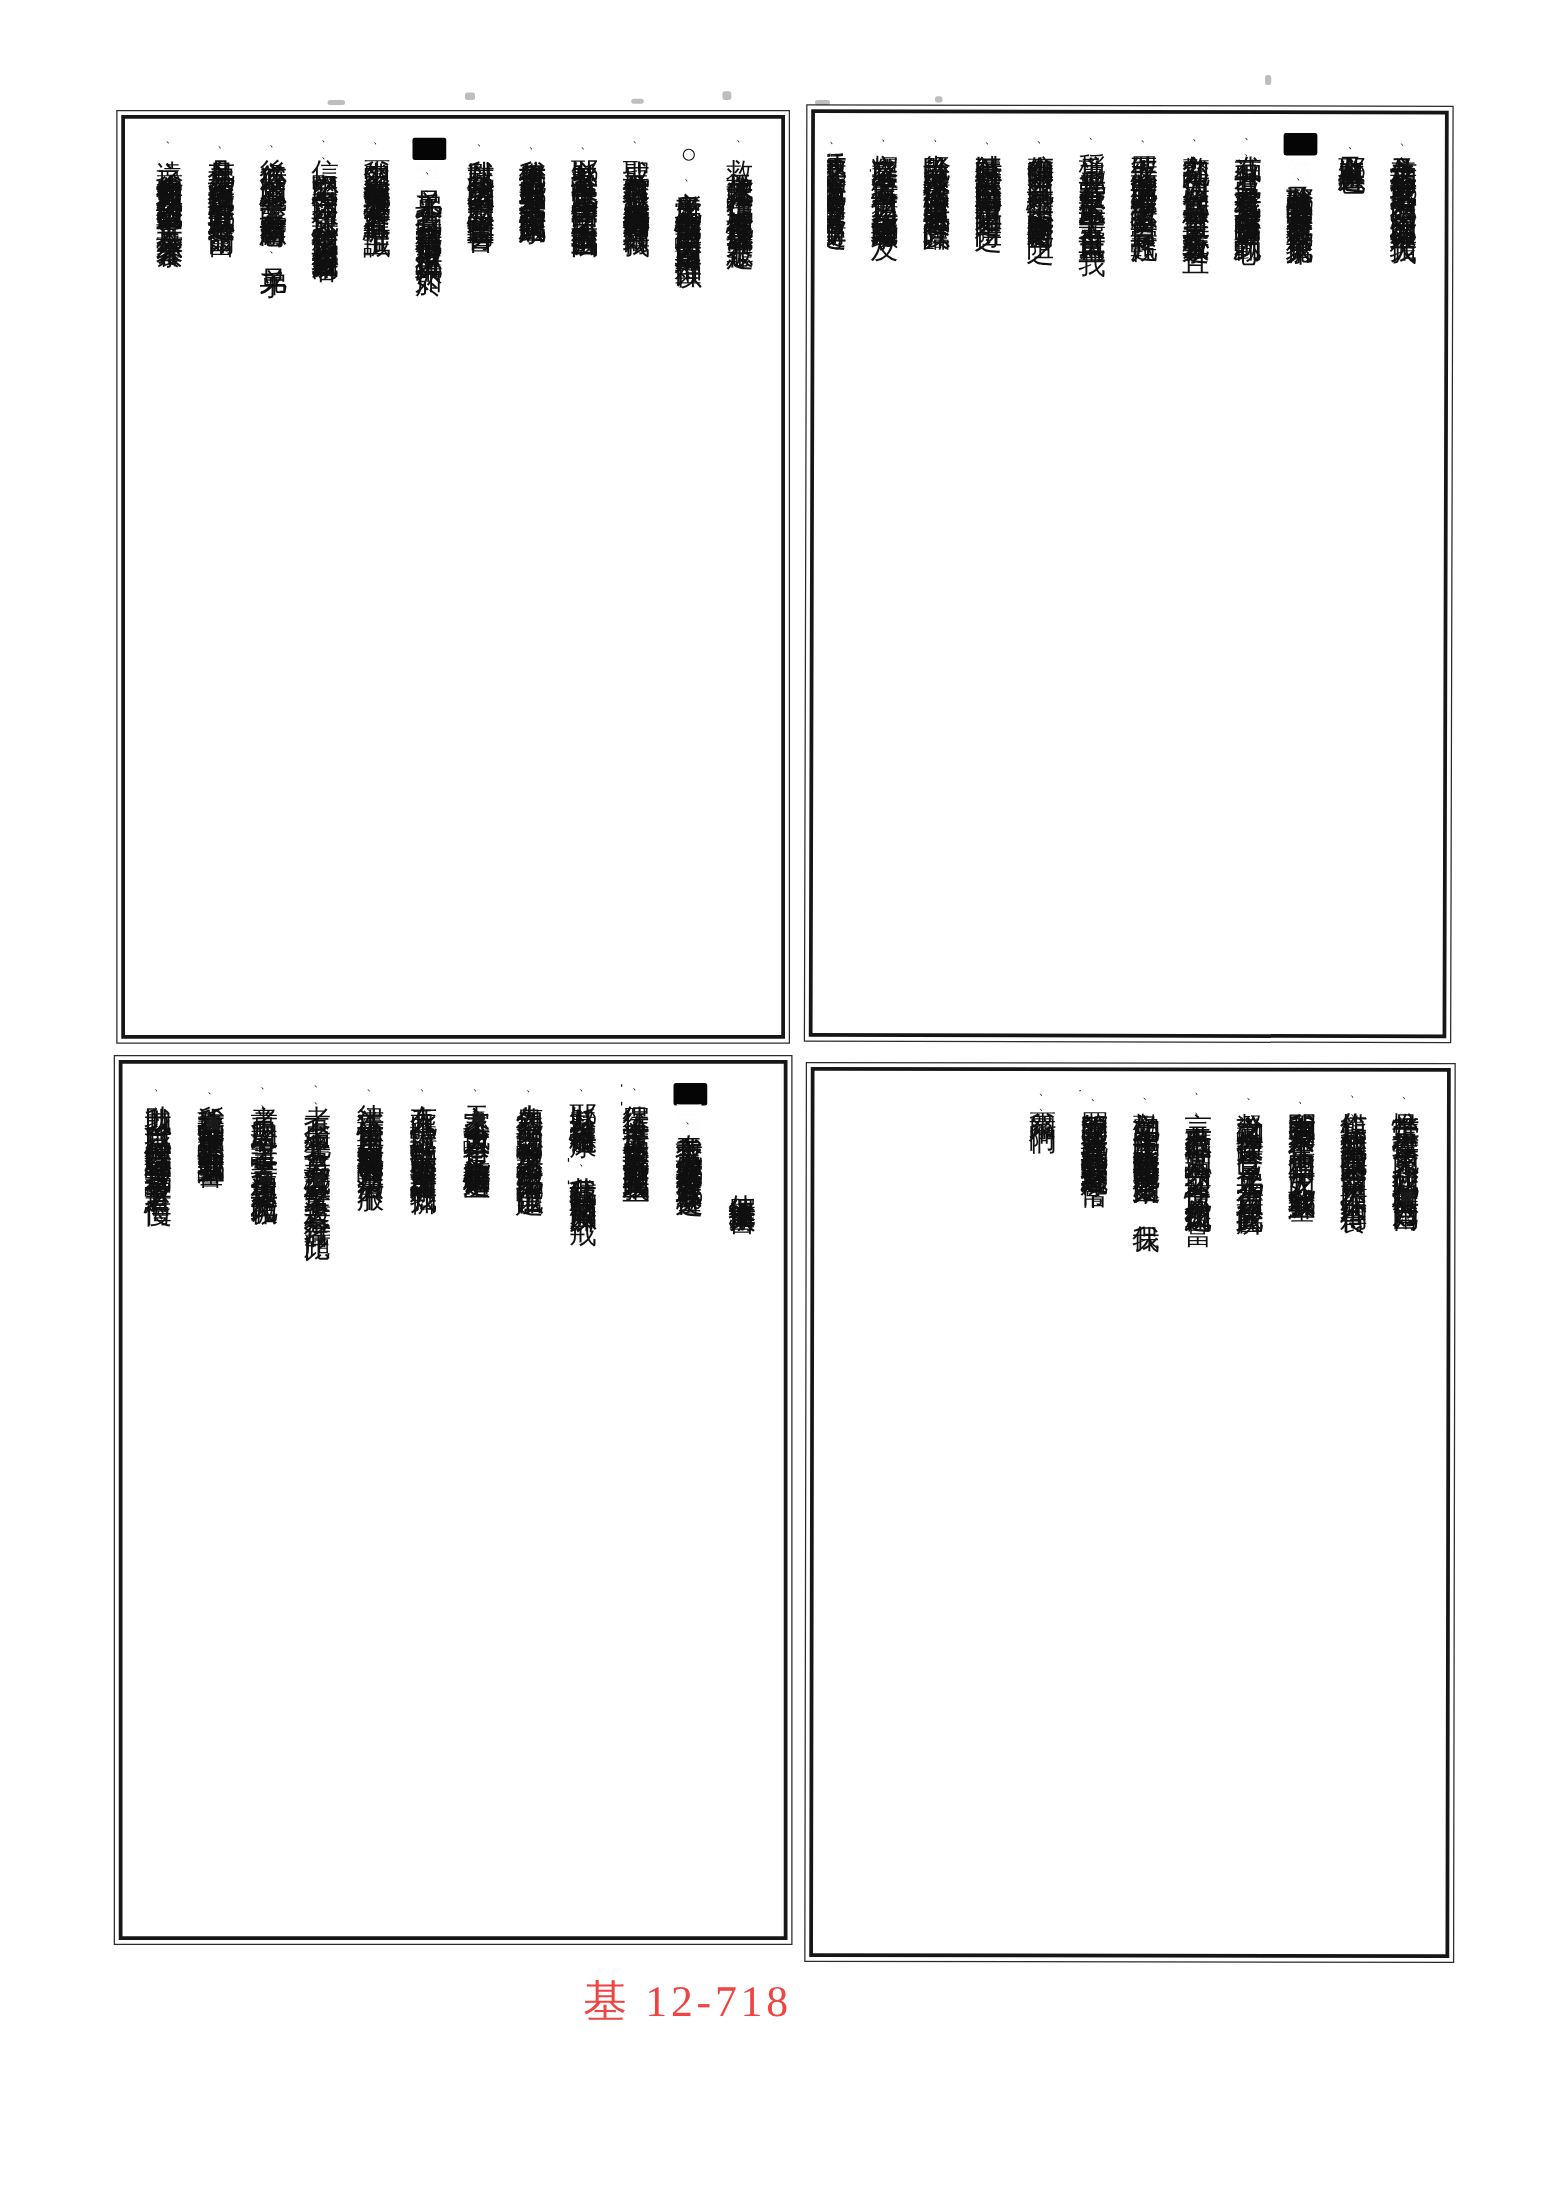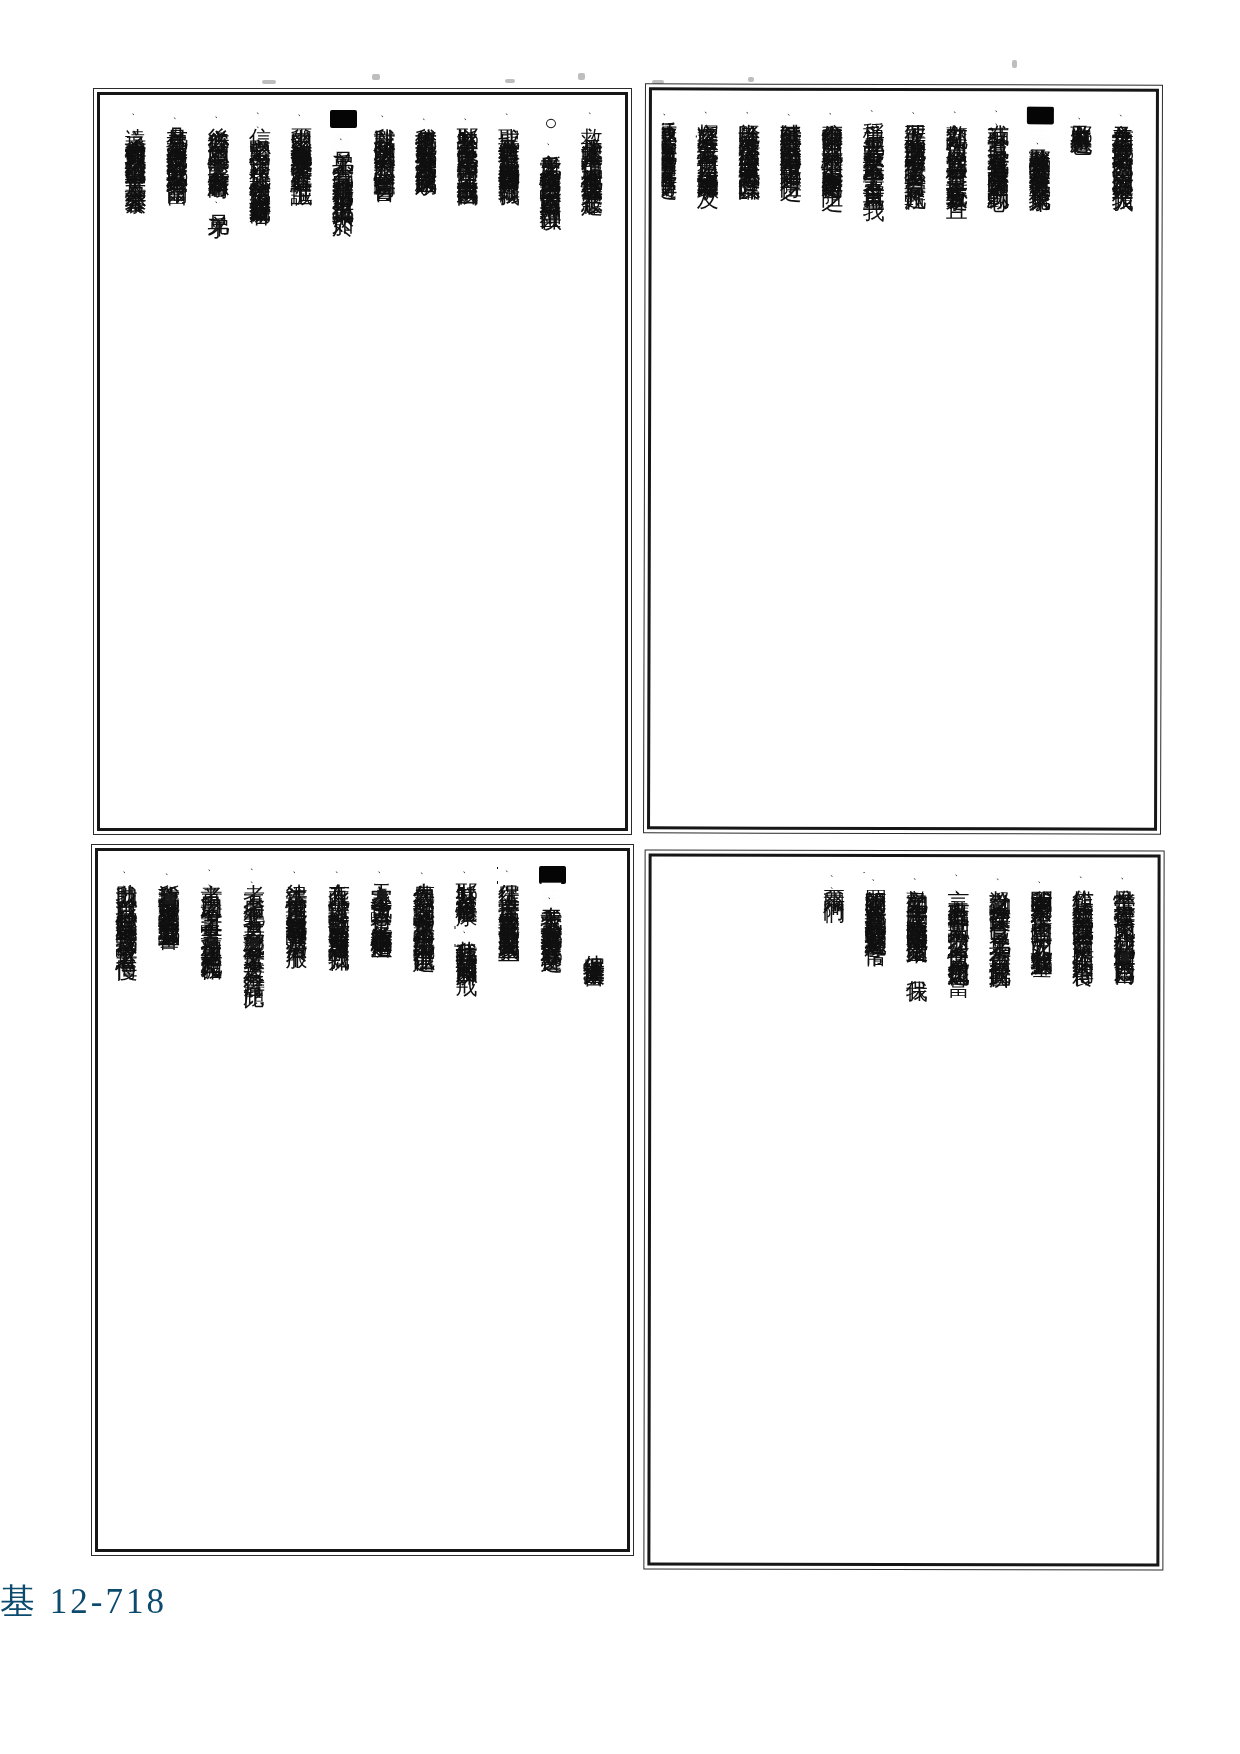--- a/index.html
+++ b/index.html
@@ -35,22 +35,22 @@
   .t{}
   .p{font-size:10px; letter-spacing:0;}          
   .ch{                                            
     background:#050505; color:#fdfdfd;
     padding:4px 1px 5px 1px; margin:0 0 6px 0;
     border-radius:2px; letter-spacing:3px;
   }
   .note{font-size:10.5px; letter-spacing:0; color:#1b1b1b;}   
   .pn{text-decoration:underline; text-decoration-thickness:1px;} 
   .pagenum{
-    position:absolute; left:0; top:1578px; width:1100px; text-align:left;
-    font-size:35px; letter-spacing:3px; color:#0c4a6e;
+    position:absolute; left:0; top:1578px; width:1100px; text-align:center;
+    font-size:35px; letter-spacing:3px; color:#ef4444;
     font-family:"Liberation Serif","DejaVu Serif",serif;
   }
   .smudge{position:absolute; background:#6f6f6f; opacity:.45; border-radius:2px;}
   .s1{left:262px; top:80px; width:14px; height:4px;}
   .s2{left:372px; top:74px; width:8px;  height:6px;}
   .s3{left:505px; top:79px; width:10px; height:4px;}
   .s4{left:578px; top:73px; width:7px;  height:7px;}
   .s5{left:652px; top:80px; width:12px; height:4px;}
   .s6{left:748px; top:77px; width:6px;  height:5px;}
   .s7{left:1012px;top:60px; width:5px;  height:8px;}

